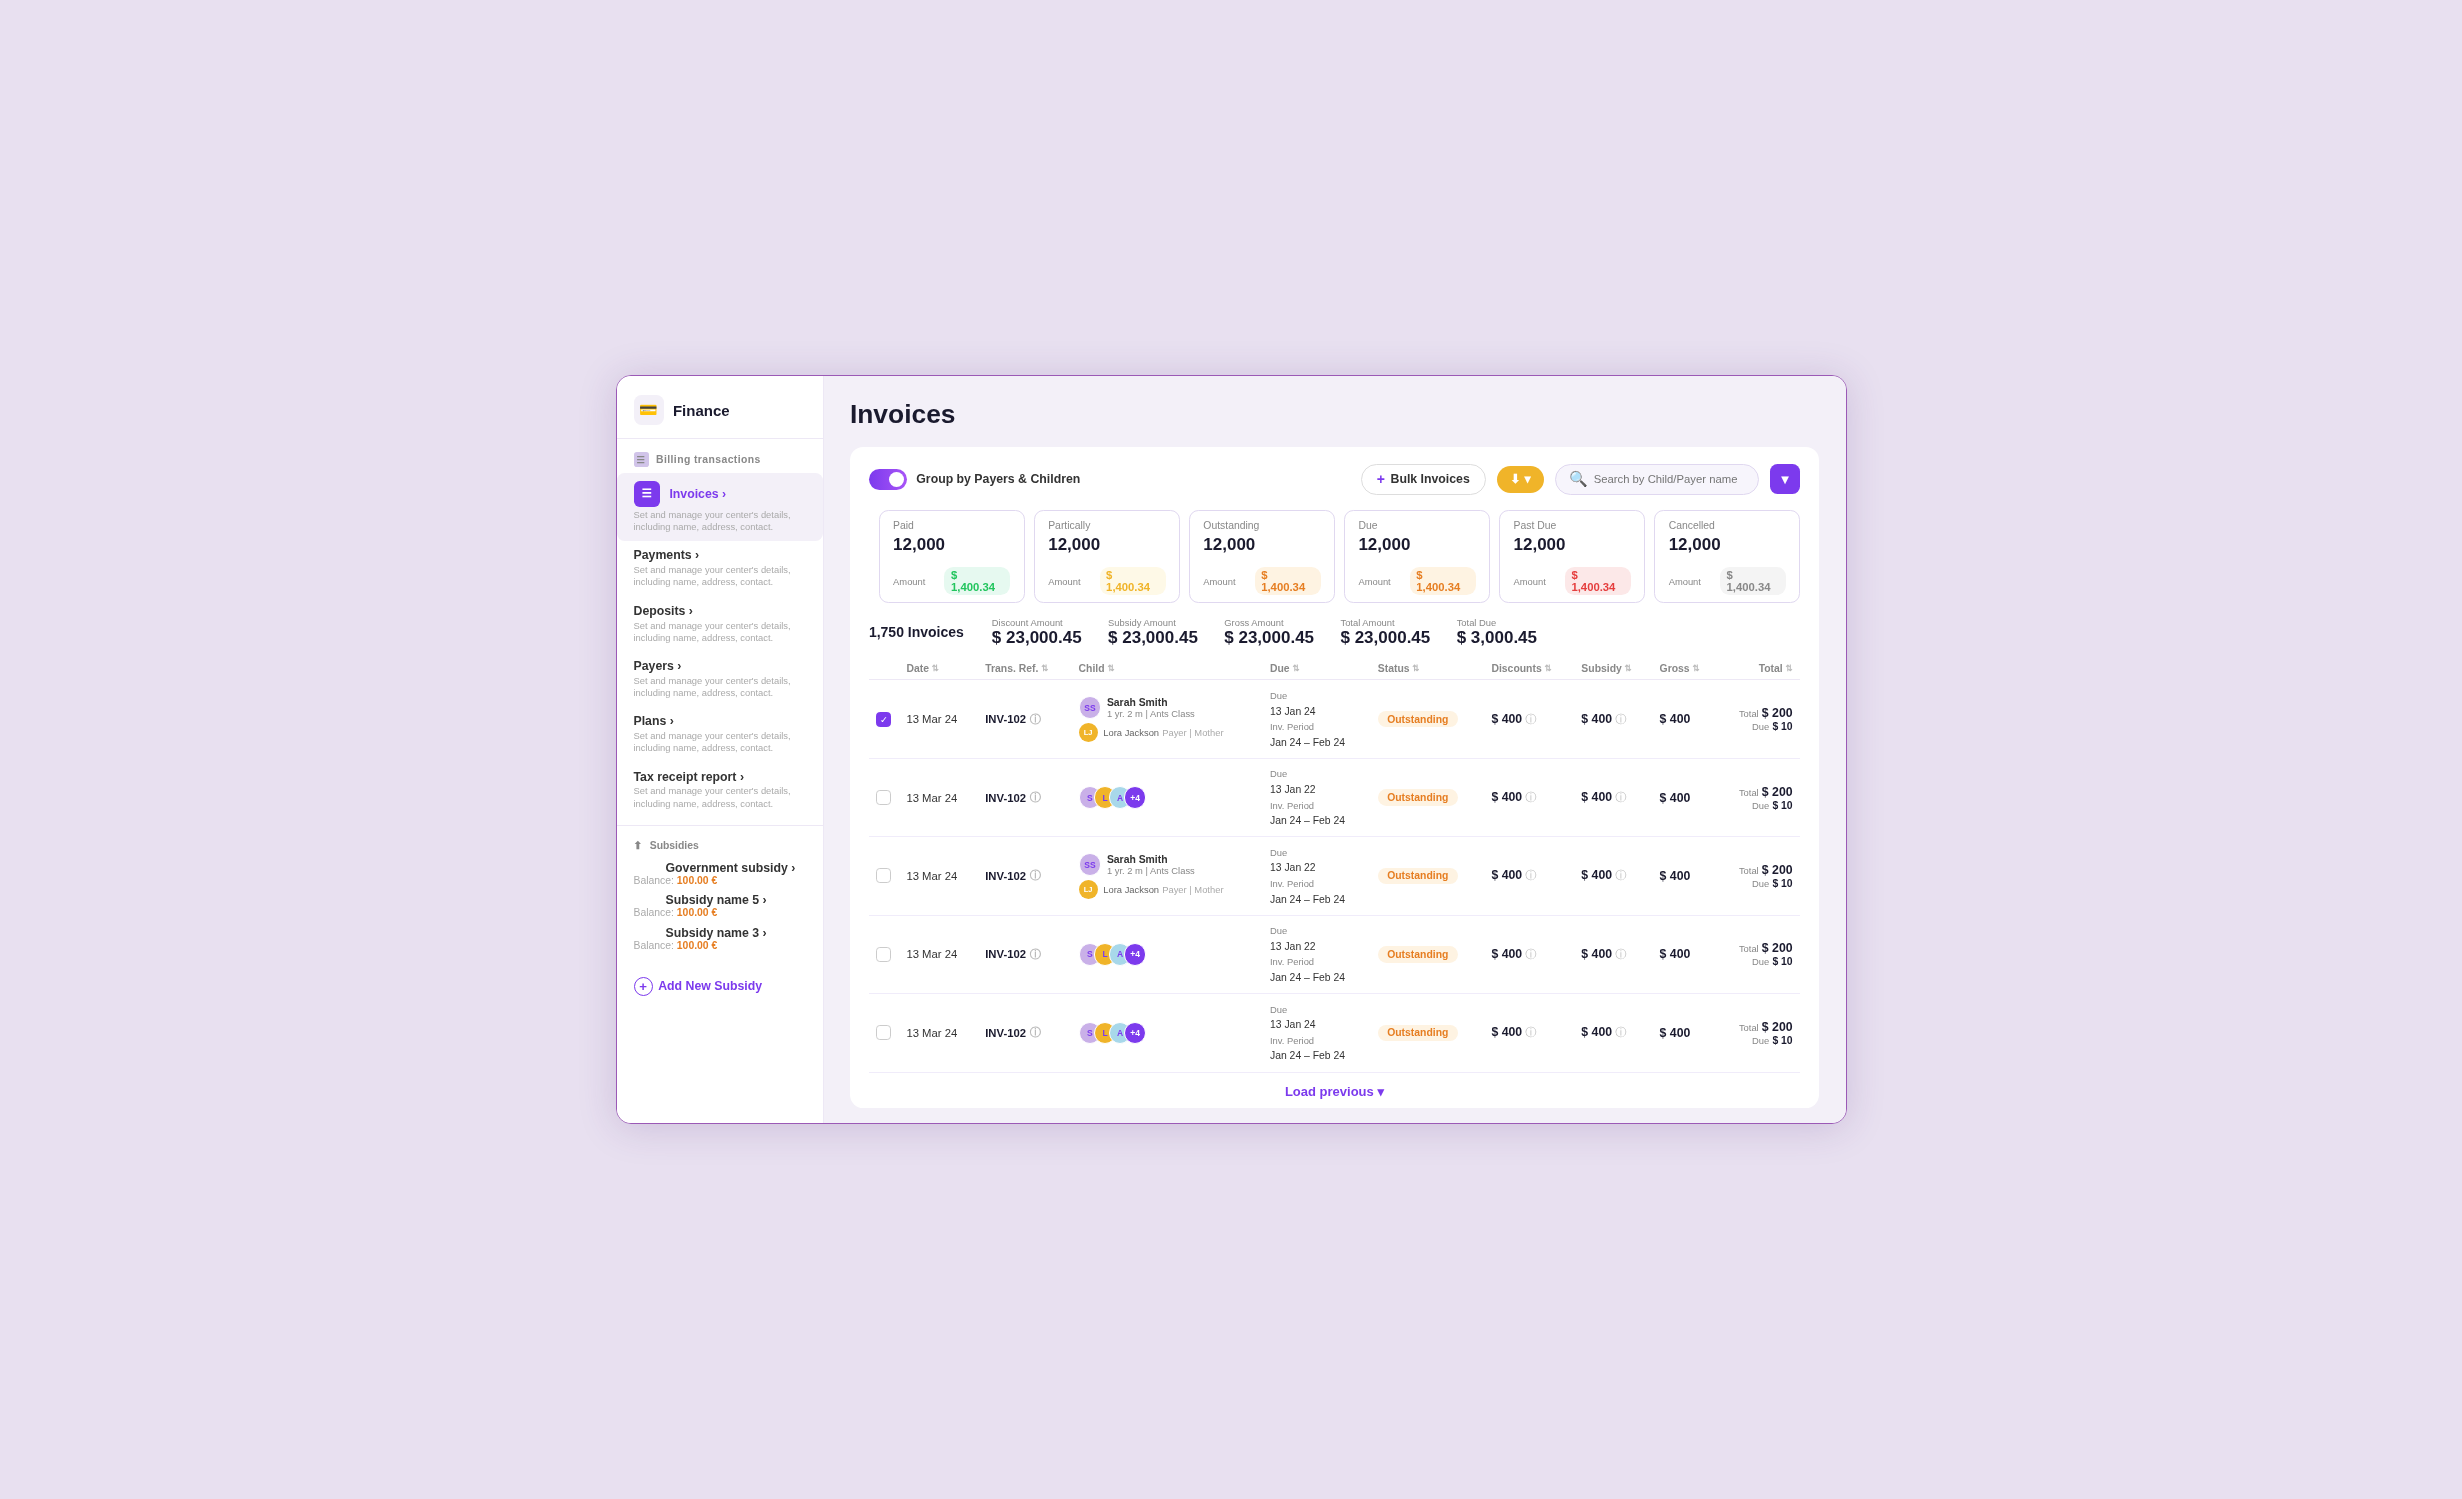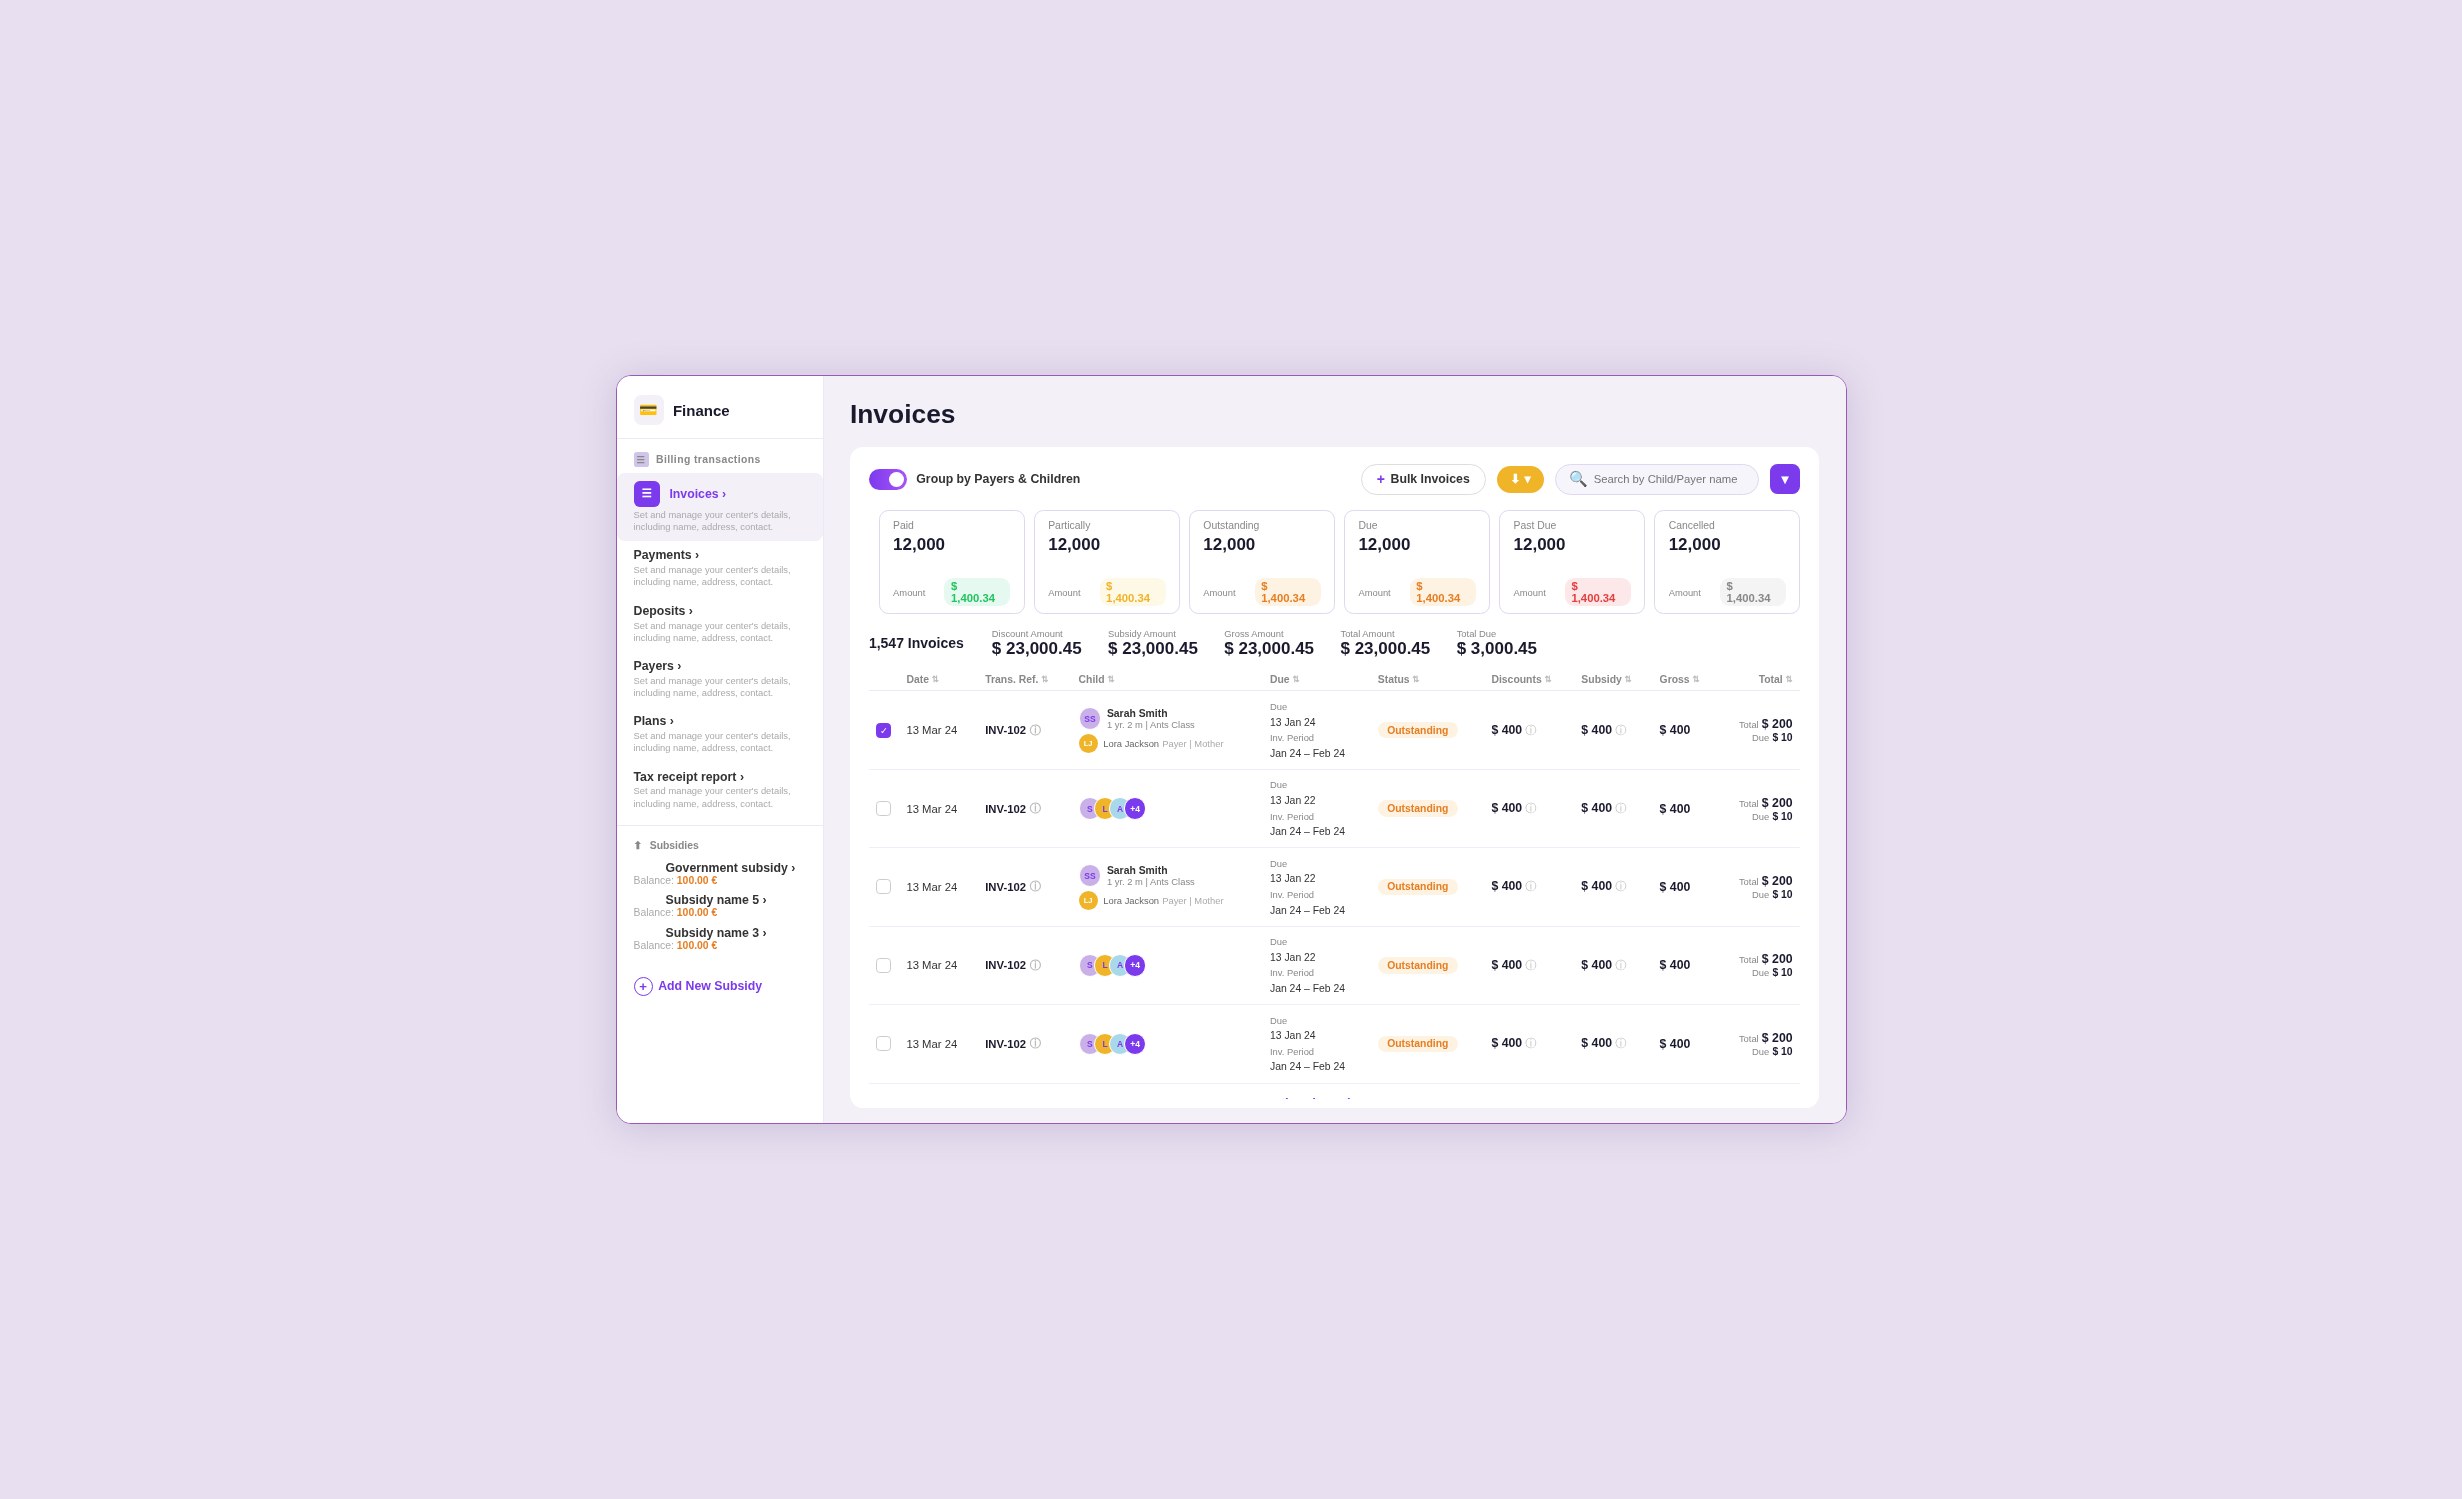--- a/index.html
+++ b/index.html
@@ -286,21 +286,21 @@
     }
     .stat-card .stat-label {
       font-size: 10.4px;
       color: #888;
       margin-bottom: 3.8px;
     }
     .stat-card .stat-value {
       font-size: 17px;
       font-weight: 800;
       color: #1a1a2e;
-      margin-bottom: 23px;
+      margin-bottom: 12px;
     }
     .stat-card .stat-amount-row {
       display: flex;
       align-items: center;
       justify-content: space-between;
       gap: 19px;
     }
     .stat-card .amount-label {
       font-size: 9.4px;
       color: #888;
@@ -669,21 +669,21 @@
     <div class="stat-label">Cancelled</div>
     <div class="stat-value">12,000</div>
     <div class="stat-amount-row">
       <span class="amount-label">Amount</span>
       <span class="amount-value amount-gray">$ 1,400.34</span>
     </div>
   </div>
         </div>
 
       <div class="summary-row">
-        <div class="summary-invoices">1,547 Invoices</div>
+        <div class="summary-invoices">1,750 Invoices</div>
         <div class="summary-amounts">
           <div class="summary-amount-item">
             <span class="summary-amount-label">Discount Amount</span>
             <span class="summary-amount-value">$ 23,000.45</span>
           </div>
           <div class="summary-amount-item">
             <span class="summary-amount-label">Subsidy Amount</span>
             <span class="summary-amount-value">$ 23,000.45</span>
           </div>
           <div class="summary-amount-item">

